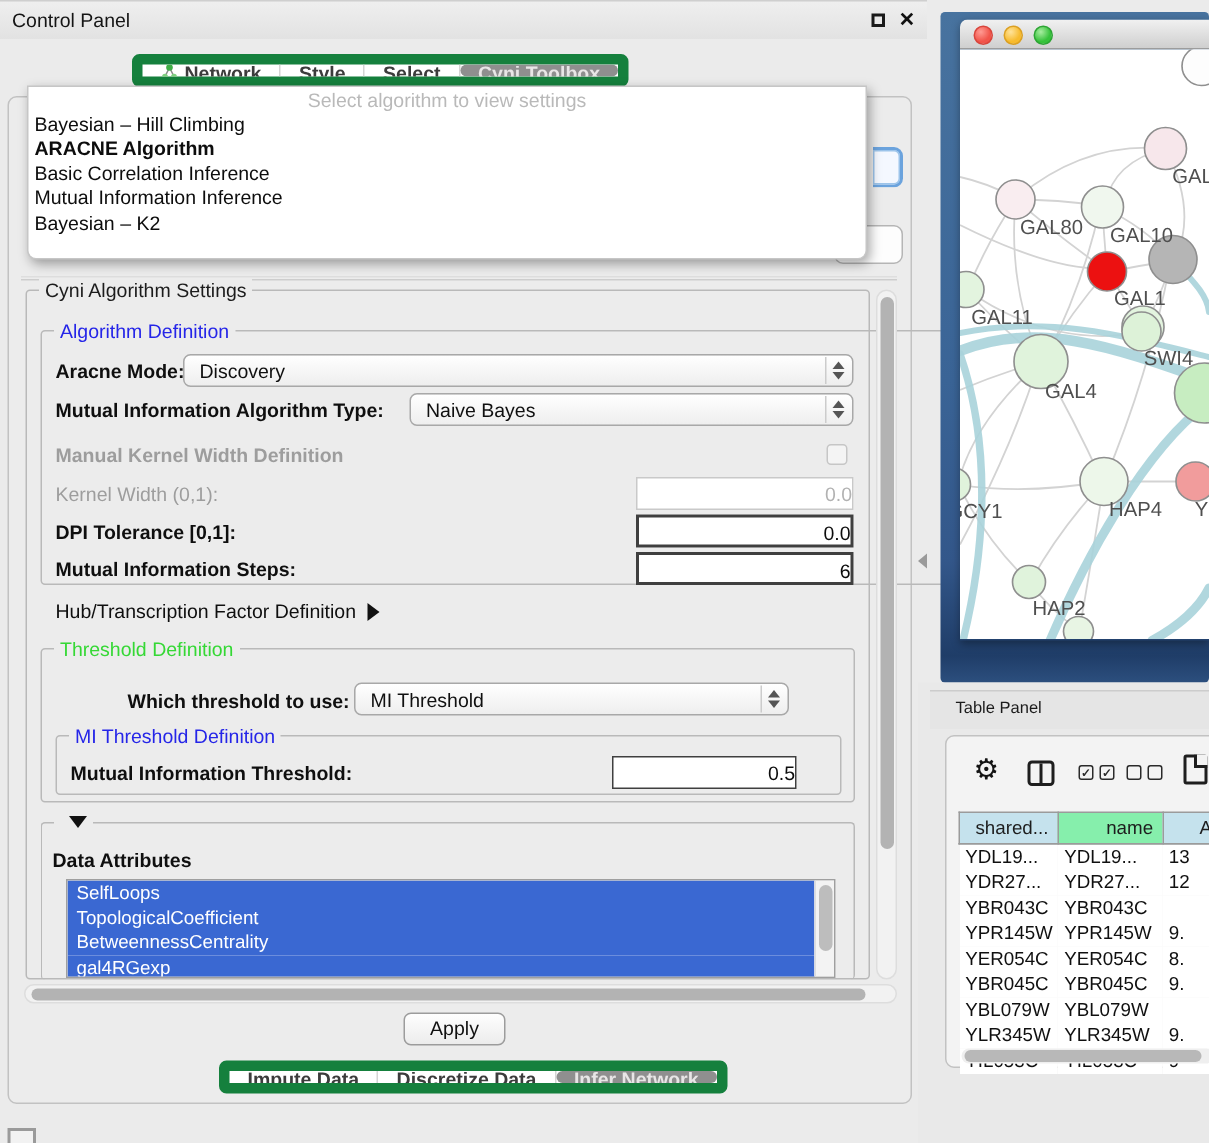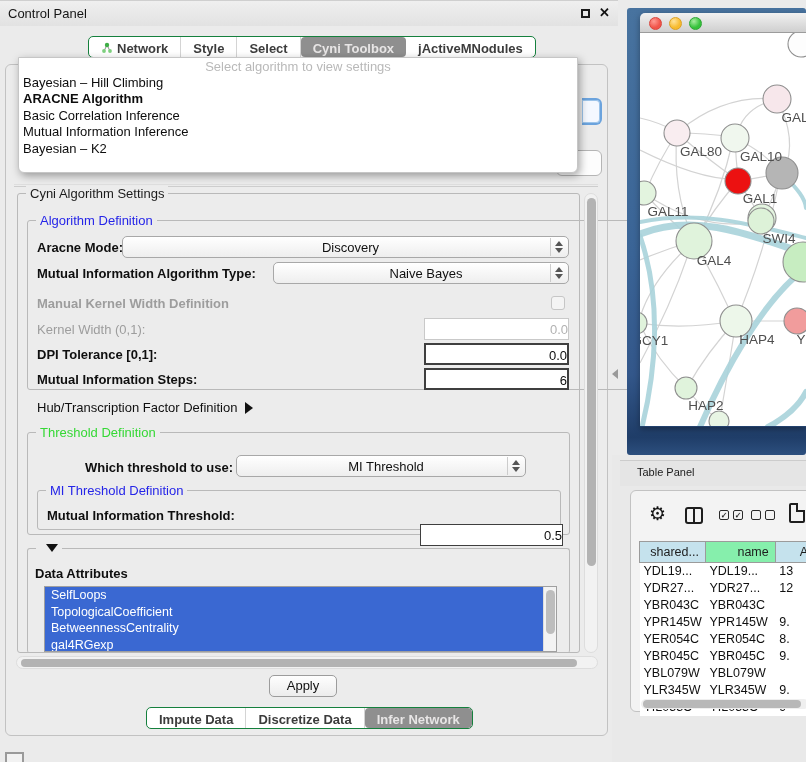--- a/index.html
+++ b/index.html
@@ -8,21 +8,21 @@
   .screen { position:relative; width:806px; height:762px; overflow:hidden; background:#ebebeb; }
   .abs { position:absolute; }
 
   
   .cp-titlebar { left:0; top:4; width:618px; height:26px; background:linear-gradient(#efefef,#e2e2e2);
                  border-top:1px solid #cfcfcf; }
   .cp-title { position:absolute; left:8px; top:5px; font-size:13px; color:#151515; }
   .float-ico { position:absolute; right:28px; top:8px; width:9px; height:9px; border:2px solid #1a1a1a; }
   .close-ico { position:absolute; right:8px; top:4px; font-size:13px; font-weight:bold; color:#111; }
 
-  .tabbar { display:flex; background:#ffffff; border:1px solid #15803d; border-radius:5px; overflow:hidden; height:22px; }
+  .tabbar { display:flex; background:#ffffff; border:7px solid #15803d; border-radius:5px; overflow:hidden; height:22px; }
   .tab { font-size:13px; font-weight:bold; color:#3c3c3c; padding:2px 12px 0 12px; white-space:nowrap;
          border-right:1px solid #d4d4d4; display:flex; align-items:center; gap:4px; }
   .tab:last-child { border-right:none; }
   .tab.sel { background:#8f8f8f; color:#e8e6e6; border-radius:4px; border-right:none; }
 
   .cp-body { left:5px; top:64px; width:603px; height:672px; background:#ececec;
              border:1px solid #c2c2c2; border-radius:6px; }
 
   
   .popup { left:18px; top:57px; width:560px; height:116px; background:#ffffff;
@@ -43,21 +43,21 @@
   .gtitle.blue { color:#2525e8; }
   .gtitle.green { color:#35d835; }
   .gtitle.plain { color:#1c1c1c; }
 
   .lbl { position:absolute; font-size:13px; color:#0f0f0f; font-weight:bold; white-space:nowrap;text-align:center; }
   .lbl.plain { font-weight:normal; }
   .lbl.dis { color:#9d9d9d; }
 
   .combo { position:absolute; height:22px; background:linear-gradient(#ffffff,#eeeeee);
            border:1px solid #a8a8a8; border-radius:5px; font-size:13px; color:#101010;
-           display:flex; align-items:center; padding-left:10px;justify-content:center; }
+           display:flex; align-items:center; padding-left:10px; }
   .stepper { position:absolute; right:1px; top:1px; bottom:1px; width:17px; border-left:1px solid #cccccc;
              display:flex; flex-direction:column; align-items:center; justify-content:center; gap:2px; }
   .up-arrow { width:0; height:0; border-left:4px solid transparent; border-right:4px solid transparent; border-bottom:5px solid #555; }
   .down-arrow { width:0; height:0; border-left:4px solid transparent; border-right:4px solid transparent; border-top:5px solid #555; }
 
   .tinput { position:absolute; height:22px; background:#ffffff; font-size:13px; text-align:right;
             padding-right:0; line-height:21px; color:#0d0d0d; border:2px solid #3f3f3f; }
   .tinput.dis { border:1px solid #c9c9c9; color:#b2b2b2; }
 
   .checkbox { position:absolute; width:14px; height:14px; border:1px solid #c6c6c6; border-radius:3px; background:#f4f4f4; }
@@ -148,23 +148,20 @@
         </span>
         <span class="tab">
           <span>Style</span>
         </span>
         <span class="tab">
           <span>Select</span>
         </span>
         <span class="tab sel">
           <span>Cyni Toolbox</span>
         </span>
-        <span class="tab">
-          <span>jActiveMNodules</span>
-        </span>
       </div>
     </div>
 
   <div class="abs cp-body"></div>
 
   <div class="abs frag-blue"></div>
   <div class="abs frag-combo"></div>
   <div class="abs frag-line"></div>
 
   <div class="group" style="left:17px; top:193px; width:563px; height:460px;">
@@ -211,21 +208,21 @@
     <span>MI Threshold</span>
     <span class="stepper">
         <span class="up-arrow"></span>
         <span class="down-arrow"></span>
       </span>
   </div>
   <div class="group" style="left:37px; top:490px; width:524px; height:40px;">
     <span class="gtitle blue">MI Threshold Definition</span>
   </div>
   <span class="lbl" style="left:47px; top:508px;">Mutual Information Threshold:</span>
-  <span class="tinput" style="left:420px; top:504px; width:143px; border-width:1.5px;margin-top:20px;">0.5</span>
+  <span class="tinput" style="left:408px; top:504px; width:123px; border-width:1.5px;">0.5</span>
 
   <div class="group" style="left:27px; top:548px; width:543px; height:105px; border-bottom:none;">
     <span class="gtitle plain">
       <span class="expander-arrow-d"></span>
     </span>
   </div>
   <span class="lbl" style="left:35px; top:566px;">Data Attributes</span>
   <div class="listbox" style="left:44px; top:586px; width:513px; height:66px;" id="attr-list">
     <div class="lb-vscroll">
         <span class="lb-vthumb"></span>

